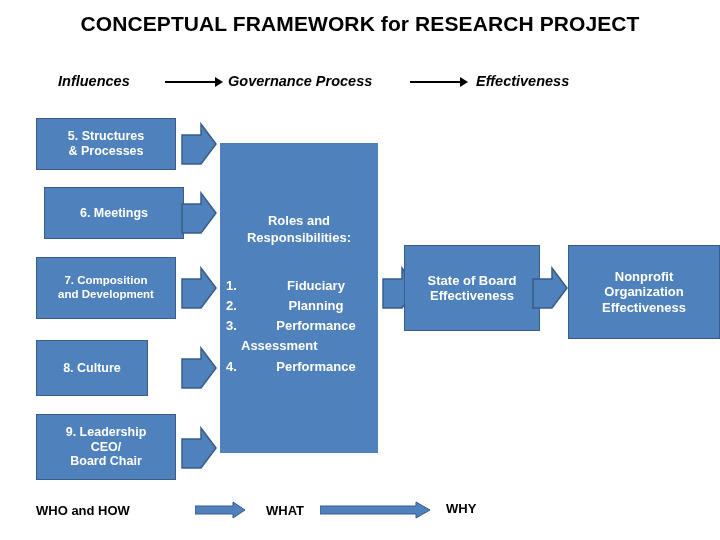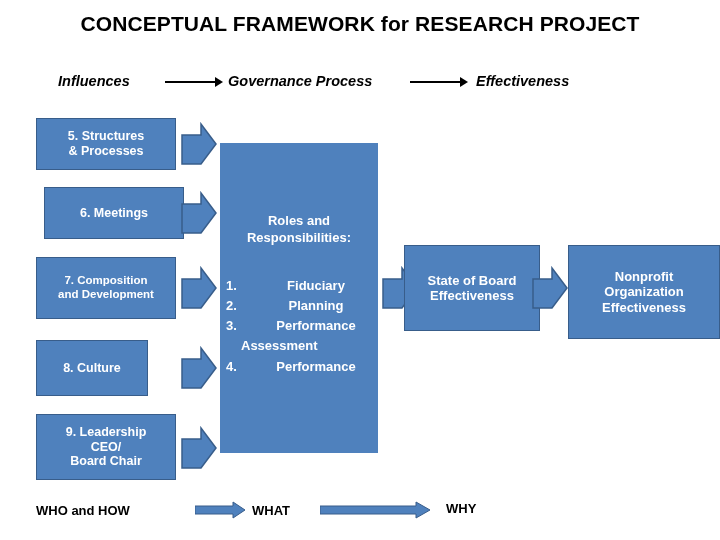--- a/index.html
+++ b/index.html
@@ -255,21 +255,21 @@
   </div>
 
   <div class="abs botlabel" style="left:36px; top:503px;">WHO and HOW</div>
 
   <div class="lineArrow" style="left:195px; top:501px;">
     <svg width="50" height="18" viewBox="0 0 50 18">
       <polygon points="0,5 38,5 38,1 50,9 38,17 38,13 0,13" fill="#4f81bd" stroke="#385d8a" stroke-width="1"></polygon>
     </svg>
   </div>
 
-  <div class="abs botlabel" style="left:252px; top:503px;">WHAT</div>
+  <div class="abs botlabel" style="left:266px; top:503px;">WHAT</div>
 
   <div class="lineArrow" style="left:320px; top:501px;">
     <svg width="110" height="18" viewBox="0 0 110 18">
       <polygon points="0,5 96,5 96,1 110,9 96,17 96,13 0,13" fill="#4f81bd" stroke="#385d8a" stroke-width="1"></polygon>
     </svg>
   </div>
 
   <div class="abs botlabel" style="left:446px; top:501px;">WHY</div>
 
 </div>

